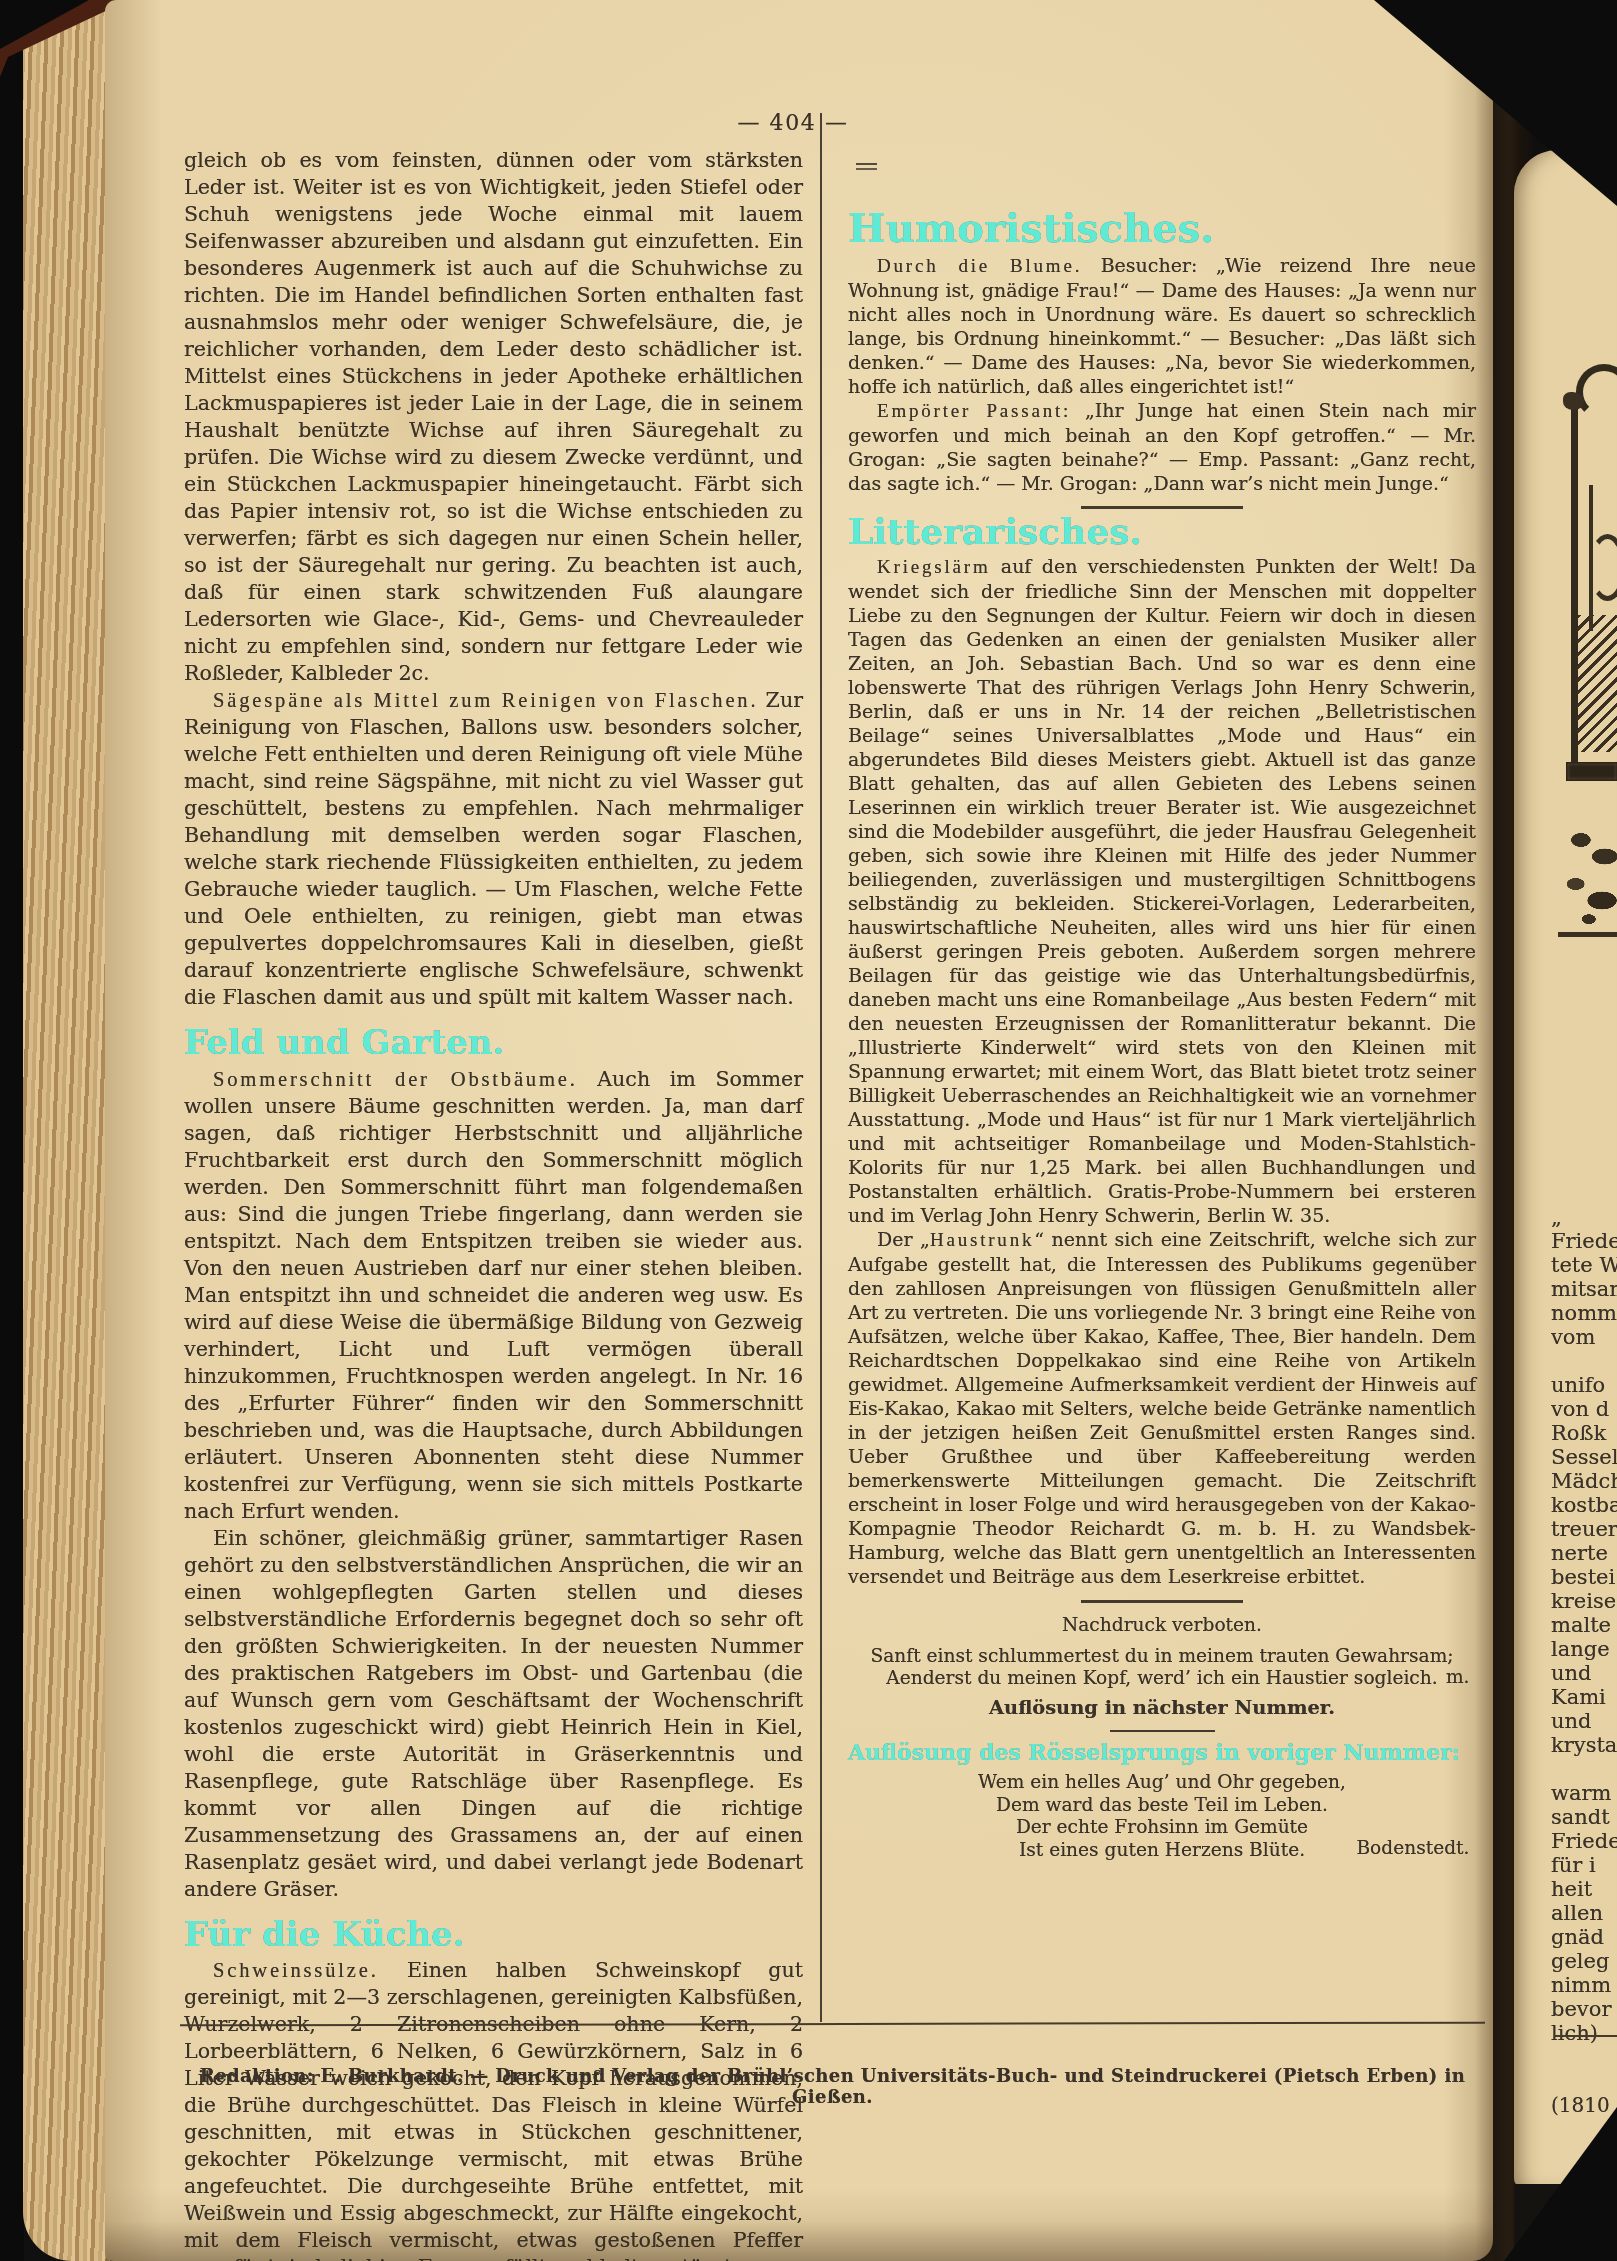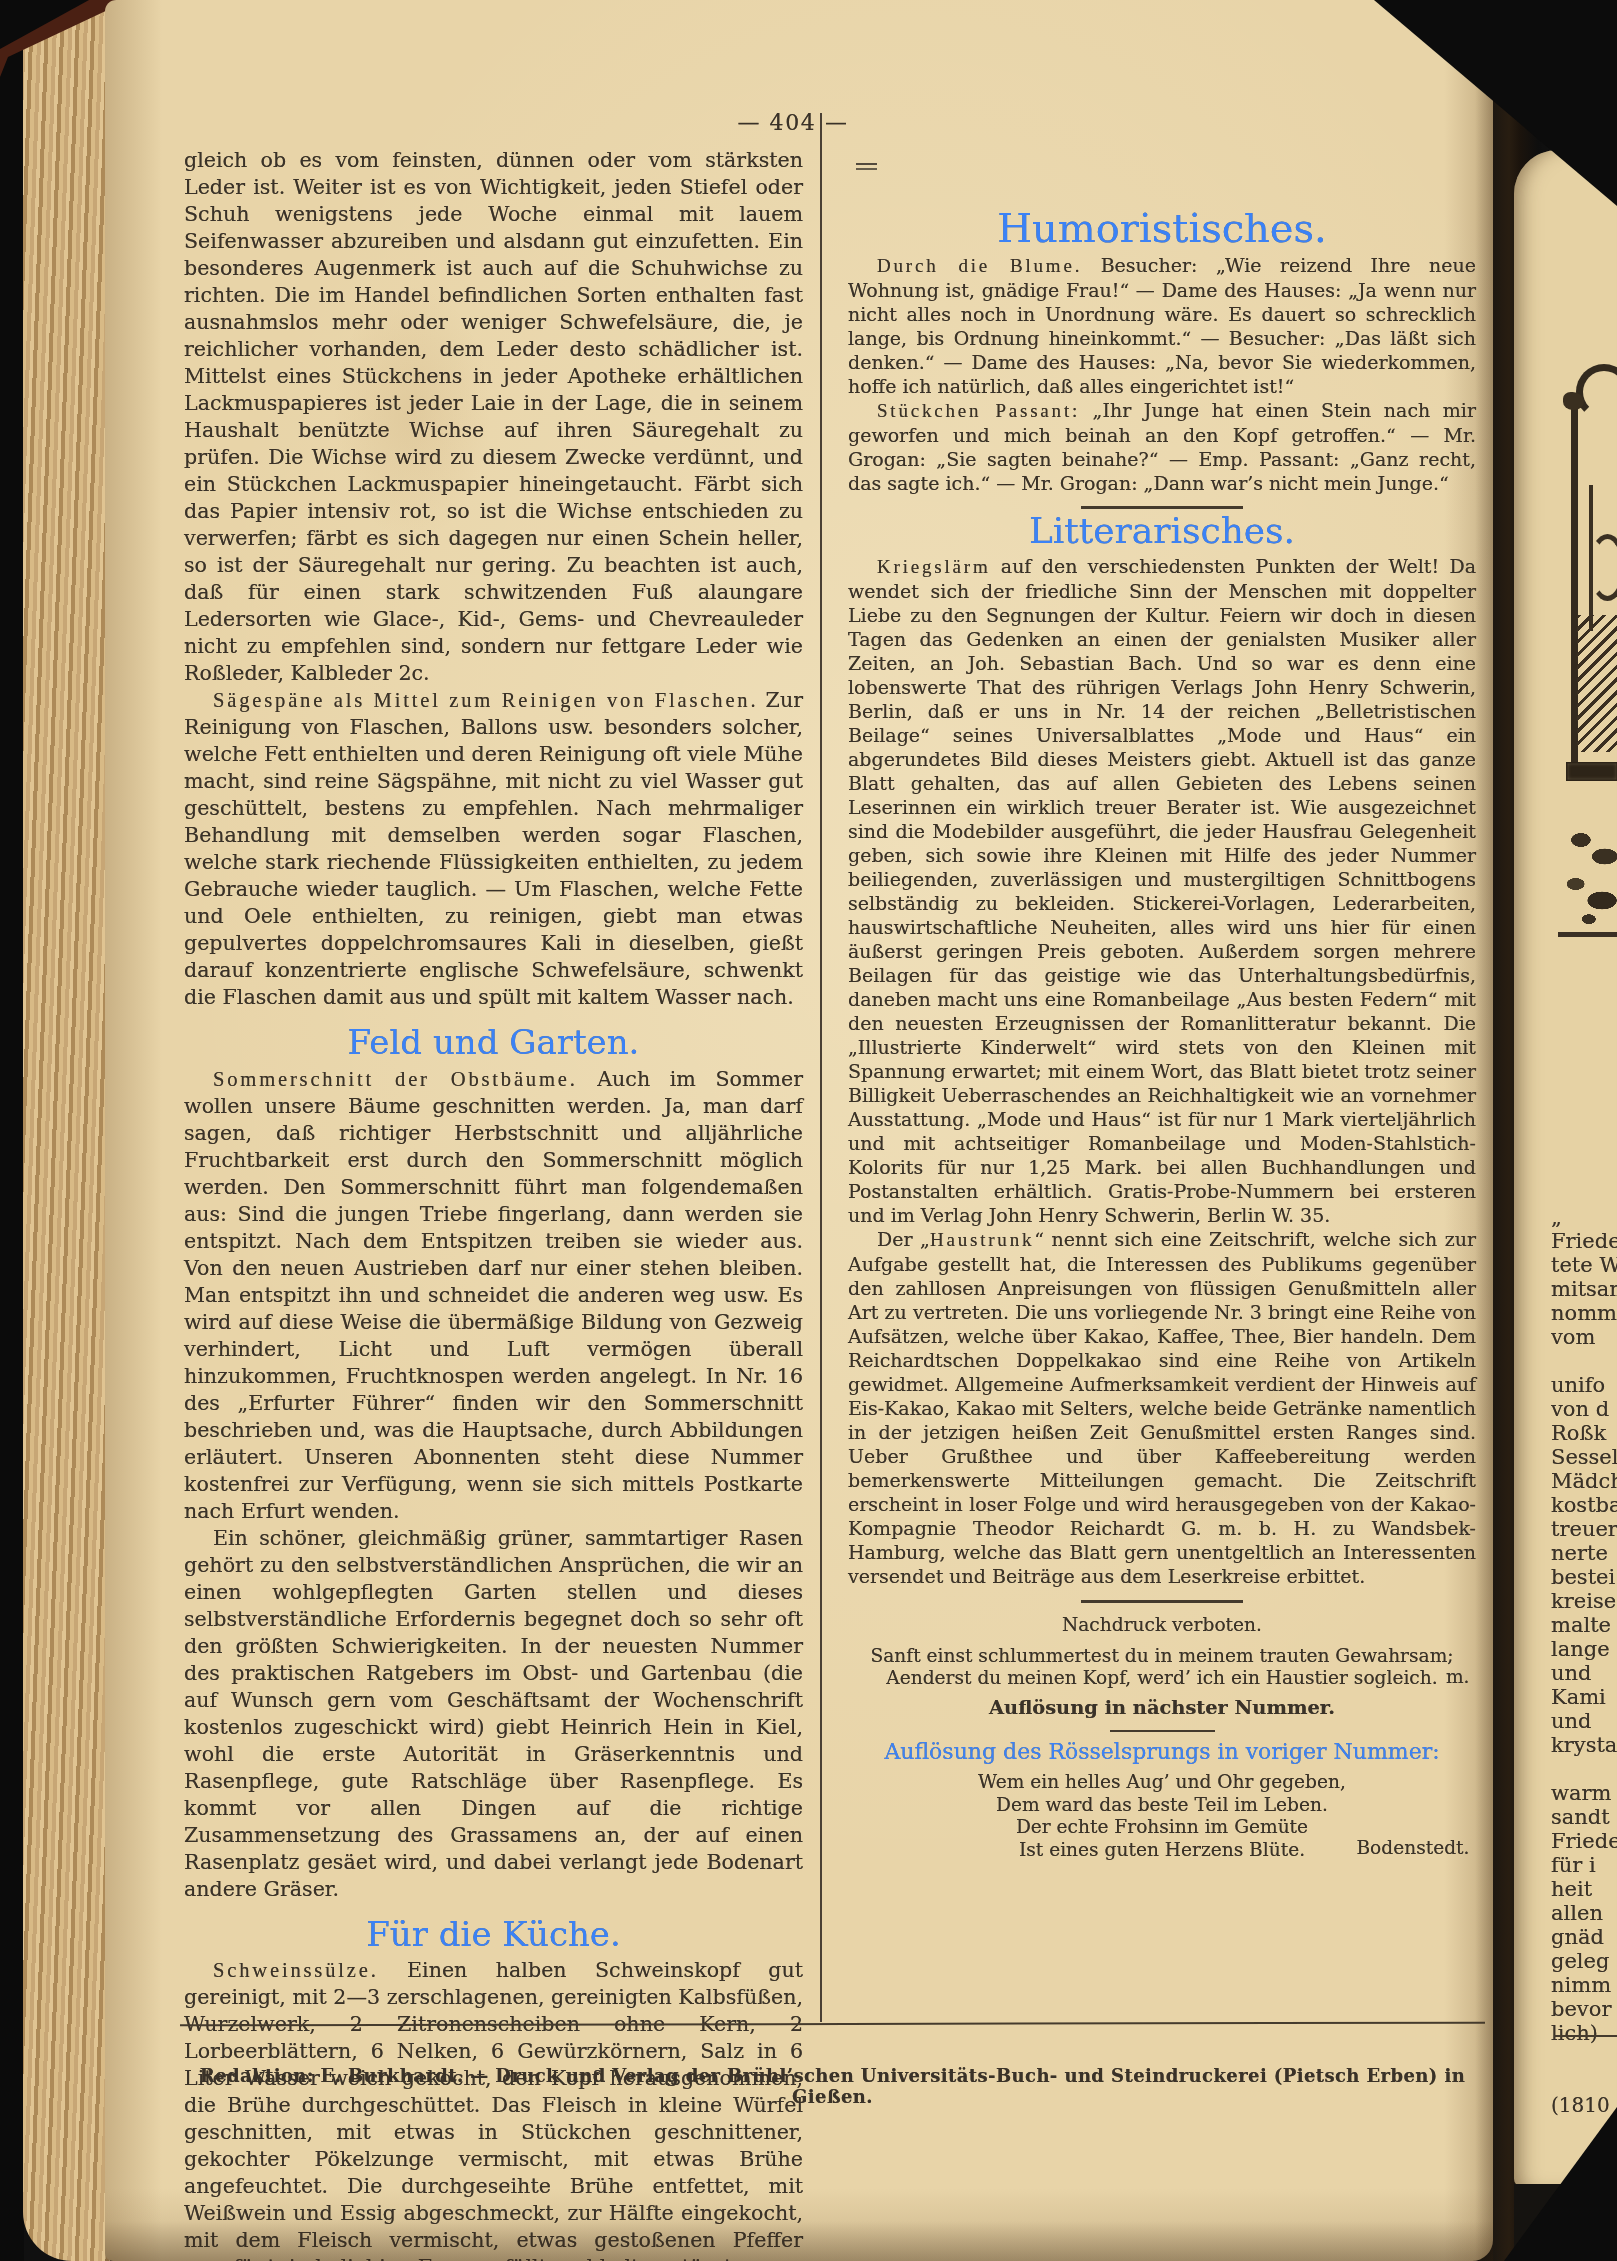--- a/index.html
+++ b/index.html
@@ -44,21 +44,21 @@
   .pagenum{left:696px;top:78px;width:194px;text-align:center;font-size:22px;letter-spacing:1.6px;}
   .stray-mark{left:856px;top:163px;width:21px;height:3.2px;
       border-top:2.4px solid rgba(57,50,42,.85);border-bottom:2.4px solid rgba(57,50,42,.75);}
   .col{text-align:justify;}
   .col-left{left:184px;top:115px;width:619px;font-size:20.6px;line-height:27px;}
   .col-right{left:848px;top:184px;width:628px;font-size:19px;line-height:24px;}
   .divider{left:820px;top:113px;width:2.4px;height:1909px;background:#4a4034;}
   p.para{margin:0;text-indent:29px;}
   p.para.noindent{text-indent:0;}
   .sp{letter-spacing:2.8px;font-family:Liberation Serif, serif;}
-  .bhead{text-align:center;font-weight:normal;color:#3b82f6;text-indent:0;}
+  .bhead{text-align:left;font-weight:bold;color:#5eead4;text-indent:0;}
   .h1c{font-size:40px;margin:0 0 13px 0;}
   .h2c{font-size:36px;margin:6.5px 0 11.3px 0;}
   .h3c{font-size:34px;margin:18px 0 9.7px 0;}
   .h4c{font-size:22px;margin:4.9px 0 6.5px 0;}
   .hsp{letter-spacing:8px;font-size:27.5px;margin:3.2px 0 3.2px 0;}
   .subline{text-align:center;font-size:18.6px;margin:0 0 8px 0;text-indent:0;}
   .cline{text-align:center;font-size:19.4px;font-weight:bold;margin:6.5px 0 1.6px 0;text-indent:0;}
   .srule{height:3.2px;background:#443a2c;margin:11.3px auto 9.7px auto;}
   .rule-short{width:162px;}
   .rule-thin{width:105px;height:2.4px;margin:9.7px auto 8px auto;}
@@ -113,21 +113,21 @@
     <div class="bhead h3c">Feld und Garten.</div>
     <p class="para"><span class="sp">Sommerschnitt der Obstbäume.</span><span> Auch im Sommer wollen unsere Bäume geschnitten werden. Ja, man darf sagen, daß richtiger Herbstschnitt und alljährliche Fruchtbarkeit erst durch den Sommerschnitt möglich werden. Den Sommerschnitt führt man folgendemaßen aus: Sind die jungen Triebe fingerlang, dann werden sie entspitzt. Nach dem Entspitzen treiben sie wieder aus. Von den neuen Austrieben darf nur einer stehen bleiben. Man entspitzt ihn und schneidet die anderen weg usw. Es wird auf diese Weise die übermäßige Bildung von Gezweig verhindert, Licht und Luft vermögen überall hinzukommen, Fruchtknospen werden angelegt. In Nr. 16 des „Erfurter Führer“ finden wir den Sommerschnitt beschrieben und, was die Hauptsache, durch Abbildungen erläutert. Unseren Abonnenten steht diese Nummer kostenfrei zur Verfügung, wenn sie sich mittels Postkarte nach Erfurt wenden.</span></p>
     <p class="para"><span>Ein schöner, gleichmäßig grüner, sammtartiger Rasen gehört zu den selbstverständlichen Ansprüchen, die wir an einen wohlgepflegten Garten stellen und dieses selbstverständliche Erfordernis begegnet doch so sehr oft den größten Schwierigkeiten. In der neuesten Nummer des praktischen Ratgebers im Obst- und Gartenbau (die auf Wunsch gern vom Geschäftsamt der Wochenschrift kostenlos zugeschickt wird) giebt Heinrich Hein in Kiel, wohl die erste Autorität in Gräserkenntnis und Rasenpflege, gute Ratschläge über Rasenpflege. Es kommt vor allen Dingen auf die richtige Zusammensetzung des Grassamens an, der auf einen Rasenplatz gesäet wird, und dabei verlangt jede Bodenart andere Gräser.</span></p>
     <div class="bhead h3c">Für die Küche.</div>
     <p class="para"><span class="sp">Schweinssülze.</span><span> Einen halben Schweinskopf gut gereinigt, mit 2—3 zerschlagenen, gereinigten Kalbsfüßen, Wurzelwerk, 2 Zitronenscheiben ohne Kern, 2 Lorbeerblättern, 6 Nelken, 6 Gewürzkörnern, Salz in 6 Liter Wasser weich gekocht, den Kopf herausgenommen, die Brühe durchgeschüttet. Das Fleisch in kleine Würfel geschnitten, mit etwas in Stückchen geschnittener, gekochter Pökelzunge vermischt, mit etwas Brühe angefeuchtet. Die durchgeseihte Brühe entfettet, mit Weißwein und Essig abgeschmeckt, zur Hälfte eingekocht, mit dem Fleisch vermischt, etwas gestoßenen Pfeffer zugefügt, in beliebige Form gefüllt und kalt gestürzt.</span></p>
   </div>
 <div class="abs divider"></div>
 <div class="abs ink col col-right" id="col-right">
     <div class="bhead h1c">Humoristisches.</div>
     <p class="para"><span class="sp">Durch die Blume.</span><span> Besucher: „Wie reizend Ihre neue Wohnung ist, gnädige Frau!“ — Dame des Hauses: „Ja wenn nur nicht alles noch in Unordnung wäre. Es dauert so schrecklich lange, bis Ordnung hineinkommt.“ — Besucher: „Das läßt sich denken.“ — Dame des Hauses: „Na, bevor Sie wiederkommen, hoffe ich natürlich, daß alles eingerichtet ist!“</span></p>
-    <p class="para"><span class="sp">Stückchen Passant:</span><span> „Ihr Junge hat einen Stein nach mir geworfen und mich beinah an den Kopf getroffen.“ — Mr. Grogan: „Sie sagten beinahe?“ — Emp. Passant: „Ganz recht, das sagte ich.“ — Mr. Grogan: „Dann war’s nicht mein Junge.“</span></p>
+    <p class="para"><span class="sp">Empörter Passant:</span><span> „Ihr Junge hat einen Stein nach mir geworfen und mich beinah an den Kopf getroffen.“ — Mr. Grogan: „Sie sagten beinahe?“ — Emp. Passant: „Ganz recht, das sagte ich.“ — Mr. Grogan: „Dann war’s nicht mein Junge.“</span></p>
     <div class="srule rule-short"></div>
     <div class="bhead h2c">Litterarisches.</div>
     <p class="para"><span class="sp">Kriegslärm</span><span> auf den verschiedensten Punkten der Welt! Da wendet sich der friedliche Sinn der Menschen mit doppelter Liebe zu den Segnungen der Kultur. Feiern wir doch in diesen Tagen das Gedenken an einen der genialsten Musiker aller Zeiten, an Joh. Sebastian Bach. Und so war es denn eine lobenswerte That des rührigen Verlags John Henry Schwerin, Berlin, daß er uns in Nr. 14 der reichen „Belletristischen Beilage“ seines Universalblattes „Mode und Haus“ ein abgerundetes Bild dieses Meisters giebt. Aktuell ist das ganze Blatt gehalten, das auf allen Gebieten des Lebens seinen Leserinnen ein wirklich treuer Berater ist. Wie ausgezeichnet sind die Modebilder ausgeführt, die jeder Hausfrau Gelegenheit geben, sich sowie ihre Kleinen mit Hilfe des jeder Nummer beiliegenden, zuverlässigen und mustergiltigen Schnittbogens selbständig zu bekleiden. Stickerei-Vorlagen, Lederarbeiten, hauswirtschaftliche Neuheiten, alles wird uns hier für einen äußerst geringen Preis geboten. Außerdem sorgen mehrere Beilagen für das geistige wie das Unterhaltungsbedürfnis, daneben macht uns eine Romanbeilage „Aus besten Federn“ mit den neuesten Erzeugnissen der Romanlitteratur bekannt. Die „Illustrierte Kinderwelt“ wird stets von den Kleinen mit Spannung erwartet; mit einem Wort, das Blatt bietet trotz seiner Billigkeit Ueberraschendes an Reichhaltigkeit wie an vornehmer Ausstattung. „Mode und Haus“ ist für nur 1 Mark vierteljährlich und mit achtseitiger Romanbeilage und Moden-Stahlstich-Kolorits für nur 1,25 Mark. bei allen Buchhandlungen und Postanstalten erhältlich. Gratis-Probe-Nummern bei ersteren und im Verlag John Henry Schwerin, Berlin W. 35.</span></p>
     <p class="para"><span>Der „</span><span class="sp">Haustrunk</span><span>“</span><span> nennt sich eine Zeitschrift, welche sich zur Aufgabe gestellt hat, die Interessen des Publikums gegenüber den zahllosen Anpreisungen von flüssigen Genußmitteln aller Art zu vertreten. Die uns vorliegende Nr. 3 bringt eine Reihe von Aufsätzen, welche über Kakao, Kaffee, Thee, Bier handeln. Dem Reichardtschen Doppelkakao sind eine Reihe von Artikeln gewidmet. Allgemeine Aufmerksamkeit verdient der Hinweis auf Eis-Kakao, Kakao mit Selters, welche beide Getränke namentlich in der jetzigen heißen Zeit Genußmittel ersten Ranges sind. Ueber Grußthee und über Kaffeebereitung werden bemerkenswerte Mitteilungen gemacht. Die Zeitschrift erscheint in loser Folge und wird herausgegeben von der Kakao-Kompagnie Theodor Reichardt G. m. b. H. zu Wandsbek-Hamburg, welche das Blatt gern unentgeltlich an Interessenten versendet und Beiträge aus dem Leserkreise erbittet.</span></p>
     <div class="srule rule-short"></div>
     <div class="subline">Nachdruck verboten.</div>
     <div class="verse">
       <div class="vline">Sanft einst schlummertest du in meinem trauten Gewahrsam;</div>
       <div class="vline">Aenderst du meinen Kopf, werd’ ich ein Haustier sogleich.</div>
       <span class="attrib">m.</span>

